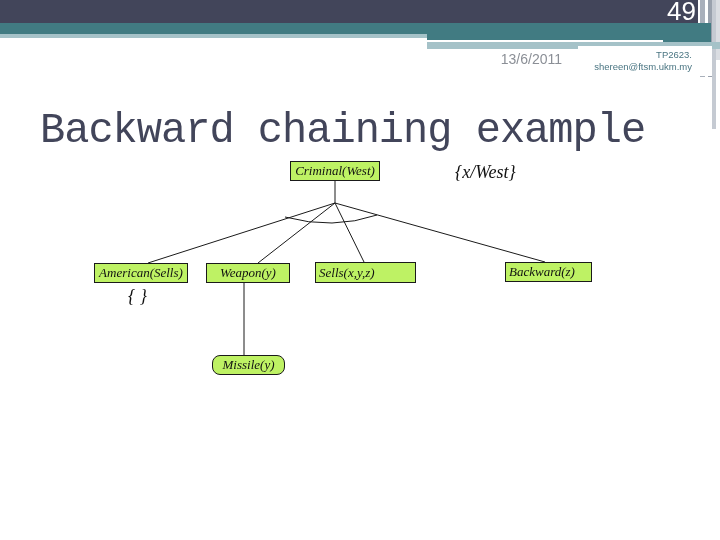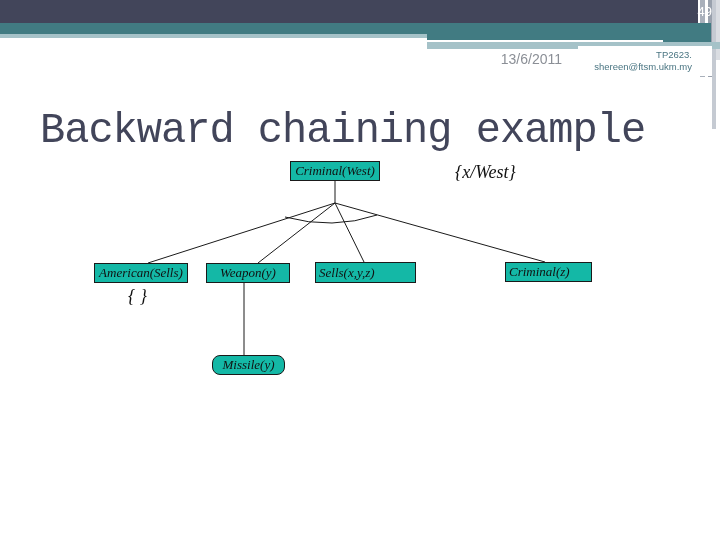--- a/index.html
+++ b/index.html
@@ -3,22 +3,22 @@
 <meta charset="utf-8">
 <style>
   html,body{margin:0;padding:0;background:#fff;}
   .slide{
     position:relative;width:720px;height:540px;background:#ffffff;
     overflow:hidden;font-family:"Liberation Sans",sans-serif;
   }
   
   .dark-bar{position:absolute;left:0;top:0;width:698px;height:23px;background:#42455a;}
   .page-number{
-    position:absolute;top:0px;left:16px;width:696px;height:23px;
-    text-align:right;color:#ffffff;font-size:13px;line-height:23px;
+    position:absolute;top:0px;left:0;width:696px;height:23px;
+    text-align:right;color:#ffffff;font-size:26px;line-height:23px;
     font-family:"Liberation Sans",sans-serif;letter-spacing:0px;
   }
   .stripe{position:absolute;top:0;}
   .stripe-a{left:700px;width:5px;height:77px;background:#a9b0bb;}
   .stripe-b{left:708px;width:4px;height:77px;background:#99a1ad;}
   .stripe-c{left:712px;width:4px;height:129px;background:#c5cad2;}
   .stripe-d{left:716px;width:4px;height:60px;background:#dadde2;}
   .teal-right{position:absolute;left:427px;top:23px;width:284px;height:17px;background:#417b82;}
   .teal-left{position:absolute;left:0;top:23px;width:427px;height:11px;background:#417b82;}
   .lightteal-left{position:absolute;left:0;top:34px;width:427px;height:4px;background:#a5c2c8;}
@@ -36,21 +36,21 @@
   }
   
   .slide-title{
     position:absolute;left:40px;top:107px;width:640px;
     font-size:42px;letter-spacing:-1px;color:#42455a;
     font-family:Liberation Mono, monospace;
   }
   
   .edges{position:absolute;left:0;top:0;width:720px;height:540px;pointer-events:none;}
   .node{
-    position:absolute;box-sizing:border-box;border:1px solid #1a1a1a;background:#14b8a6;
+    position:absolute;box-sizing:border-box;border:1px solid #1a1a1a;background:#bef264;
     font-family:"Liberation Serif",serif;font-style:italic;font-size:13px;
     color:#111111;text-align:center;line-height:18px;height:20px;white-space:nowrap;
   }
   .node-left{text-align:left;padding-left:3px;}
   .node-criminal{left:290px;top:161px;width:90px;}
   .node-american{left:94px;top:263px;width:94px;}
   .node-weapon{left:206px;top:263px;width:84px;}
   .node-sells{left:315px;top:262px;width:101px;height:21px;line-height:19px;}
   .node-hostile{left:505px;top:262px;width:87px;}
   .node-missile{left:212px;top:355px;width:73px;border-radius:8px;}
@@ -100,16 +100,16 @@
   </svg>
 
   <div class="node node-criminal">Criminal(West)</div>
   <div class="subst subst-root">{x/West}</div>
 
   <div class="node node-american">American(Sells)</div>
   <div class="subst subst-american">{ }</div>
 
   <div class="node node-weapon">Weapon(y)</div>
   <div class="node node-left node-sells">Sells(x,y,z)</div>
-  <div class="node node-left node-hostile">Criminal(z)</div>
+  <div class="node node-left node-hostile">Backward(z)</div>
   <div class="node node-missile">Missile(y)</div>
 
 </div>
 
 </body></html>

